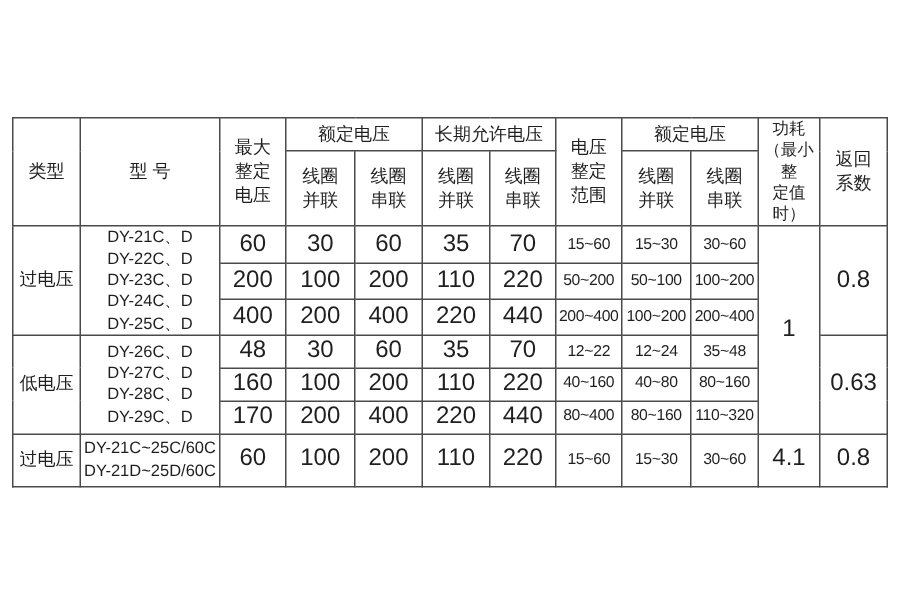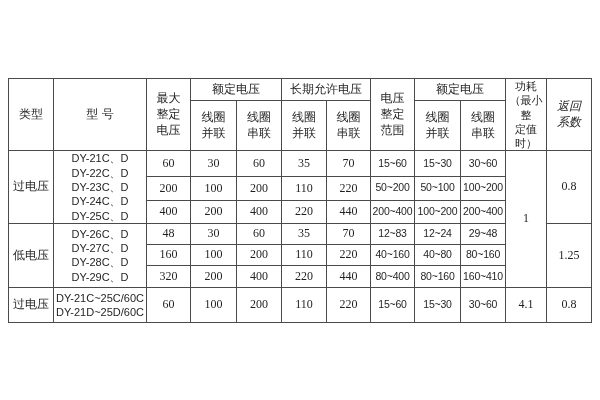--- a/index.html
+++ b/index.html
@@ -31,25 +31,25 @@
   
   tr.ha { height: 20px; }
   tr.hb { height: 45px; }
   tr.r1 { height: 23px; }
   tr.r2 { height: 22px; }
   tr.r3, tr.r4, tr.r5 { height: 21px; }
   tr.r6 { height: 22px; }
   tr.r7 { height: 35px; }
   
   .hdr3  { line-height: 17px; }          
-  .hdr2  { line-height: 19px; font-style: italic; }          
+  .hdr2  { line-height: 19px; }          
   .sub   { line-height: 19px; }          
   .pwr   { font-size: 11px; line-height: 17px; }
   .model { font-size: 11px; line-height: 13.5px; margin-top: 48px; }
-  .num   { font-size: 12px; font-family: Liberation Serif, serif; }
+  .num   { font-size: 16px; }
   .tight { font-size: 10.5px; letter-spacing: -0.2px; }
 </style>
 </head>
 <body>
 
 <table class="spec">
   <colgroup>
     <col style="width:45px">
       <col style="width:93px">
       <col style="width:44px">
@@ -140,44 +140,44 @@
       <td rowspan="3">低电压</td>
       <td rowspan="3" class="model">DY-26C、D
 DY-27C、D
 DY-28C、D
 DY-29C、D</td>
       <td class="num">48</td>
       <td class="num">30</td>
       <td class="num">60</td>
       <td class="num">35</td>
       <td class="num">70</td>
-      <td class="tight">12~83</td>
+      <td class="tight">12~22</td>
       <td class="tight">12~24</td>
-      <td class="tight">29~48</td>
-      <td rowspan="3" class="num">1.25</td>
+      <td class="tight">35~48</td>
+      <td rowspan="3" class="num">0.63</td>
     </tr>
     <tr class="r5">
       <td class="num">160</td>
       <td class="num">100</td>
       <td class="num">200</td>
       <td class="num">110</td>
       <td class="num">220</td>
       <td class="tight">40~160</td>
       <td class="tight">40~80</td>
       <td class="tight">80~160</td>
     </tr>
     <tr class="r6">
-      <td class="num">320</td>
+      <td class="num">170</td>
       <td class="num">200</td>
       <td class="num">400</td>
       <td class="num">220</td>
       <td class="num">440</td>
       <td class="tight">80~400</td>
       <td class="tight">80~160</td>
-      <td class="tight">160~410</td>
+      <td class="tight">110~320</td>
     </tr>
     <tr class="r7">
       <td>过电压</td>
       <td class="model">DY-21C~25C/60C
 DY-21D~25D/60C</td>
       <td class="num">60</td>
       <td class="num">100</td>
       <td class="num">200</td>
       <td class="num">110</td>
       <td class="num">220</td>

